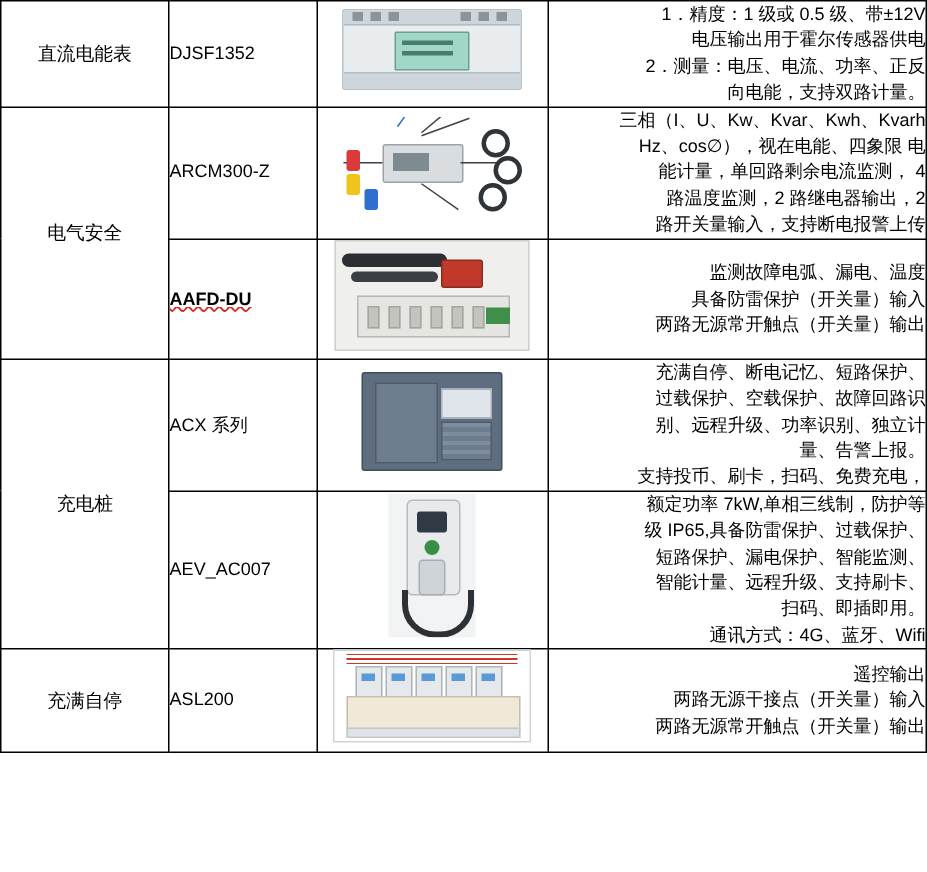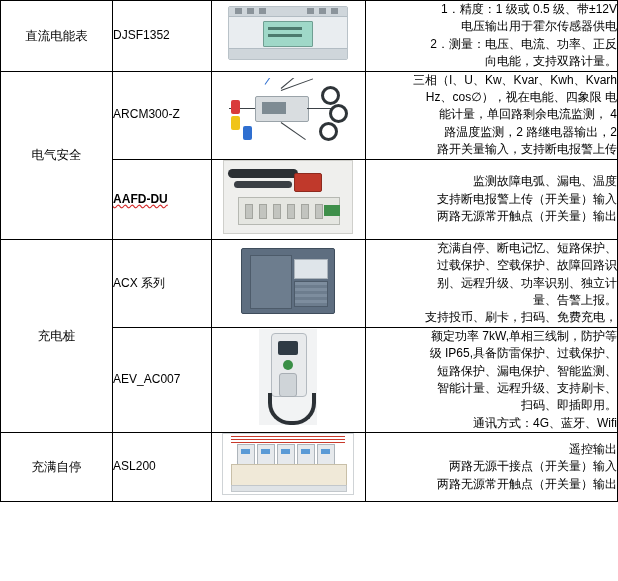--- a/index.html
+++ b/index.html
@@ -305,21 +305,21 @@
             <span class="slot" style="left:34px;"></span>
             <span class="slot" style="left:48px;"></span>
             <span class="slot" style="left:62px;"></span>
             <span class="slot" style="left:76px;"></span>
           </span>
           <span class="green"></span>
         </span>
       </td>
       <td class="col-desc">
         <div class="desc-text">监测故障电弧、漏电、温度
-支持断电报警上传（开关量）输入
+具备防雷保护（开关量）输入
 两路无源常开触点（开关量）输出</div>
       </td>
     </tr>
 
     <tr>
       <td class="col-category" rowspan="2">
         <span class="cat-text">充电桩</span>
       </td>
       <td class="col-model">
         <span class="model-text">ACX 系列</span>

